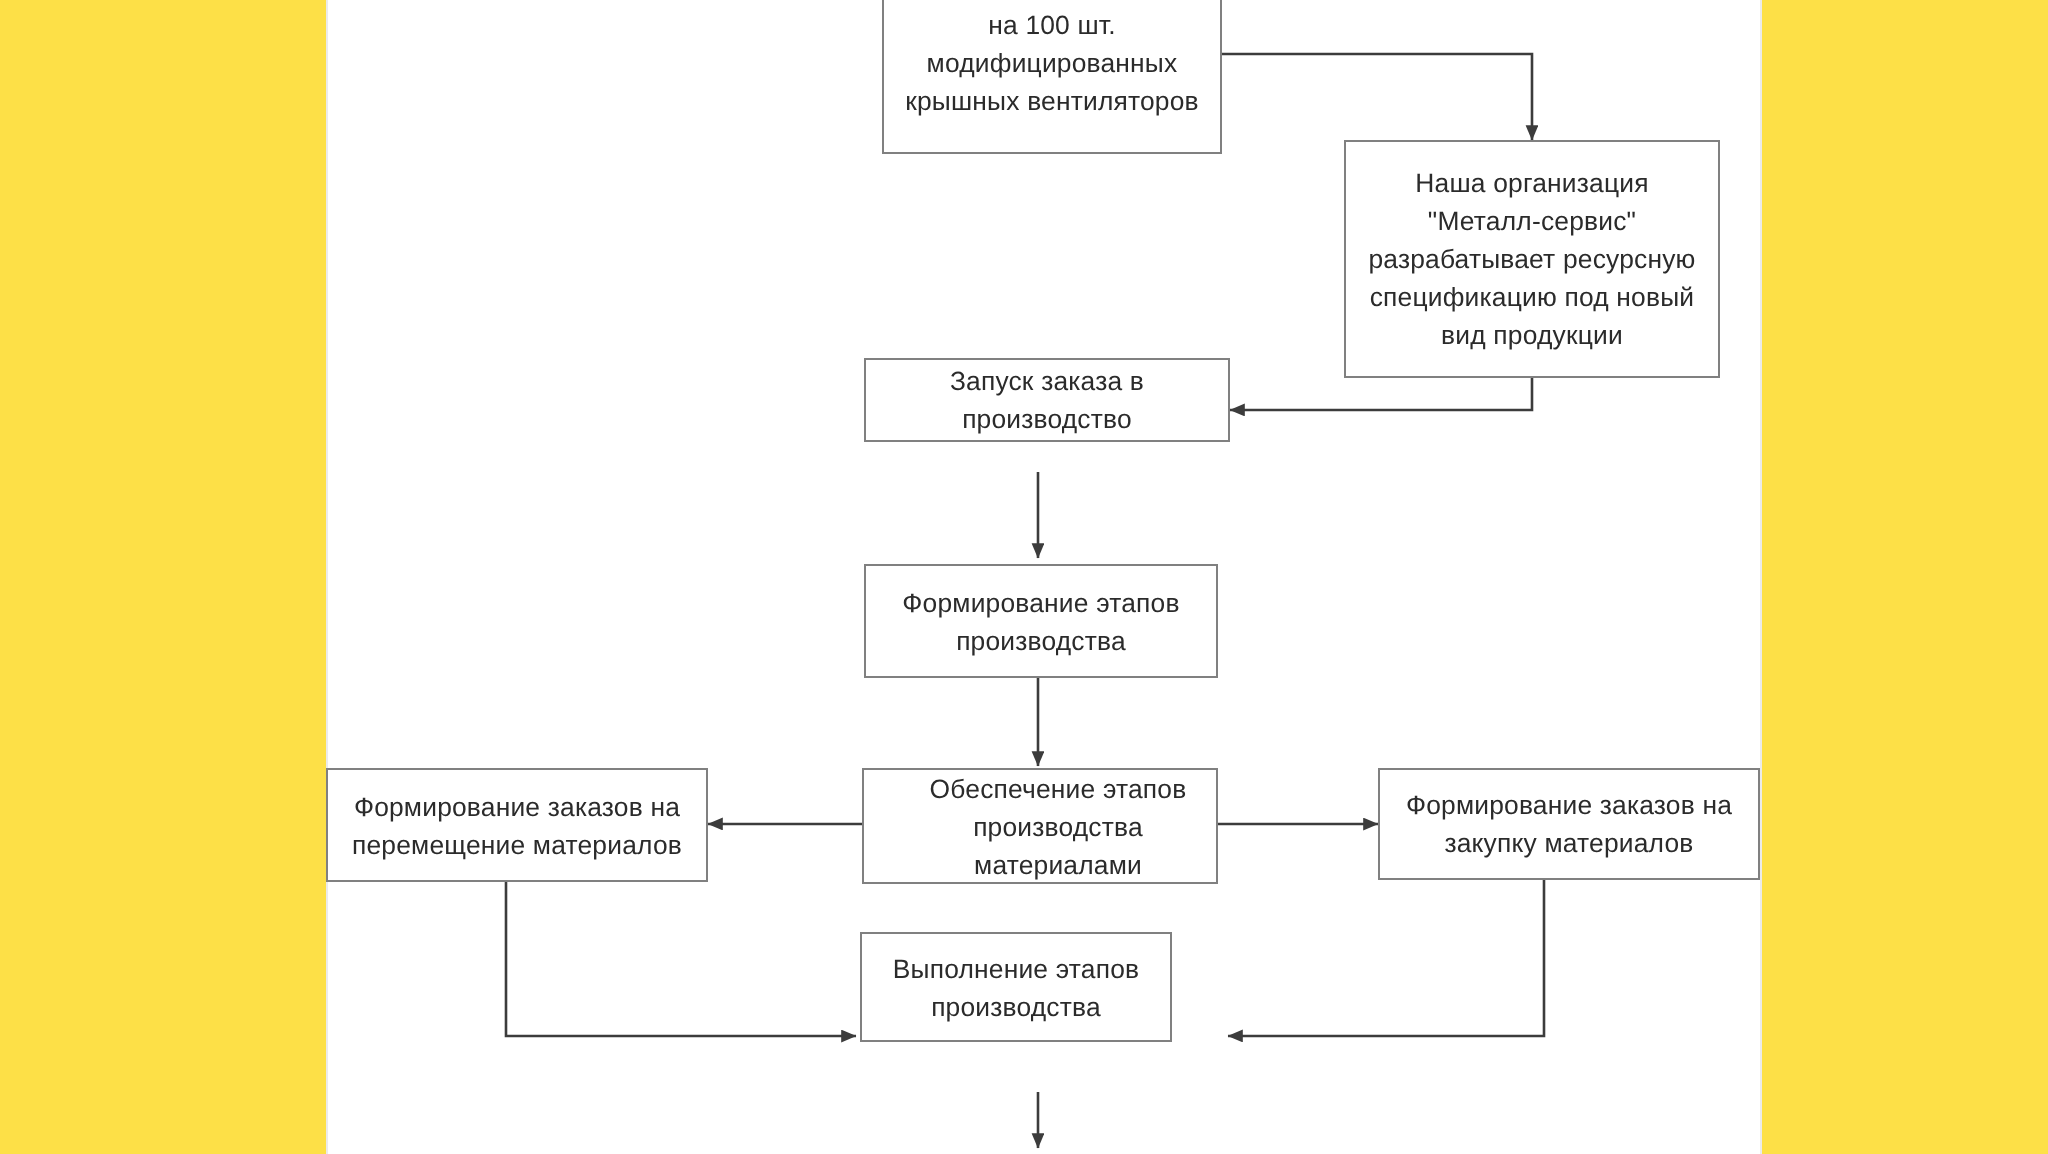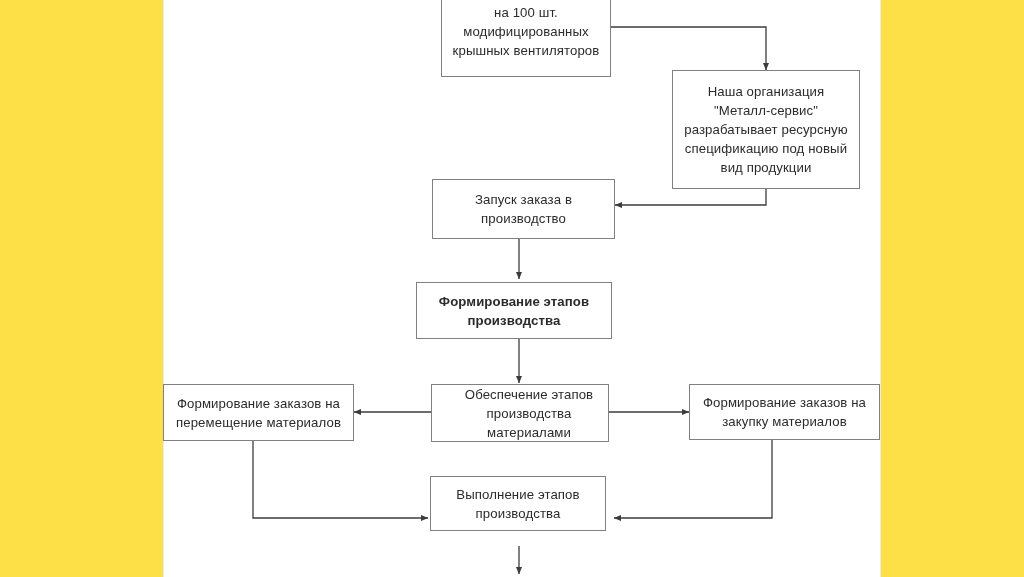--- a/index.html
+++ b/index.html
@@ -106,44 +106,44 @@
   </div>
 
   <div class="node" style="left:672px; top:70px; width:188px; height:119px;">
     <span>Наша организация
 "Металл-сервис"
 разрабатывает ресурсную
 спецификацию под новый
 вид продукции</span>
   </div>
 
-  <div class="node" style="left:432px; top:179px; width:183px; height:60px;">
+  <div class="node" style="left:432px; top:179px; width:183px; height:42px;">
     <span>Запуск заказа в
 производство</span>
   </div>
 
-  <div class="node" style="left:416px; top:282px; width:196px; height:57px;font-weight:bold;">
+  <div class="node" style="left:432px; top:282px; width:177px; height:57px;">
     <span>Формирование этапов
 производства</span>
   </div>
 
   <div class="node" style="left:431px; top:384px; width:178px; height:58px;padding-left:24px;">
     <span>Обеспечение этапов
 производства
 материалами</span>
   </div>
 
   <div class="node" style="left:163px; top:384px; width:191px; height:57px;">
     <span>Формирование заказов на
 перемещение материалов</span>
   </div>
 
   <div class="node" style="left:689px; top:384px; width:191px; height:56px;">
     <span>Формирование заказов на
 закупку материалов</span>
   </div>
 
-  <div class="node" style="left:430px; top:476px; width:176px; height:55px;">
+  <div class="node" style="left:430px; top:466px; width:156px; height:55px;">
     <span>Выполнение этапов
 производства</span>
   </div>
 
 </div>
 
 </body></html>

